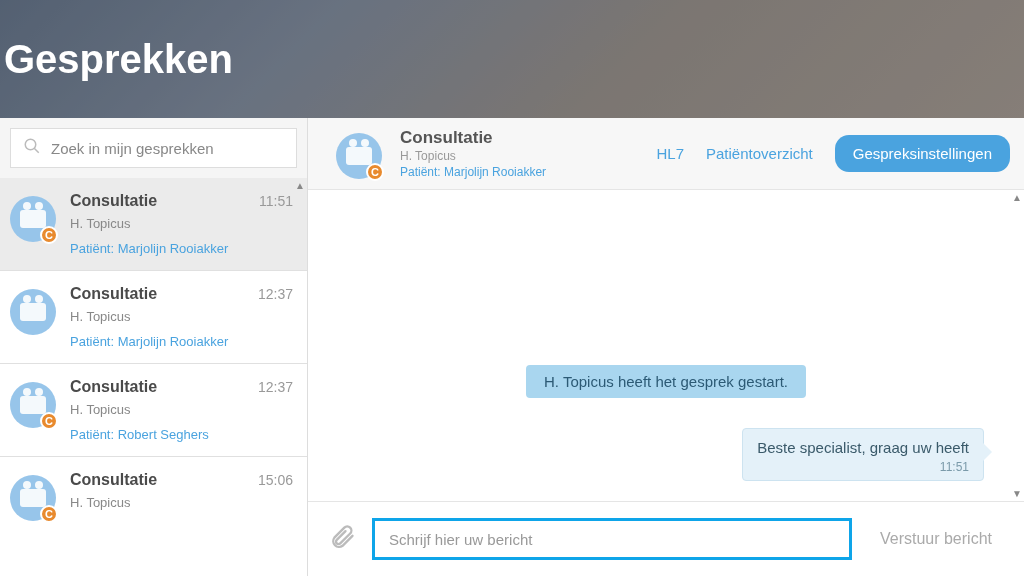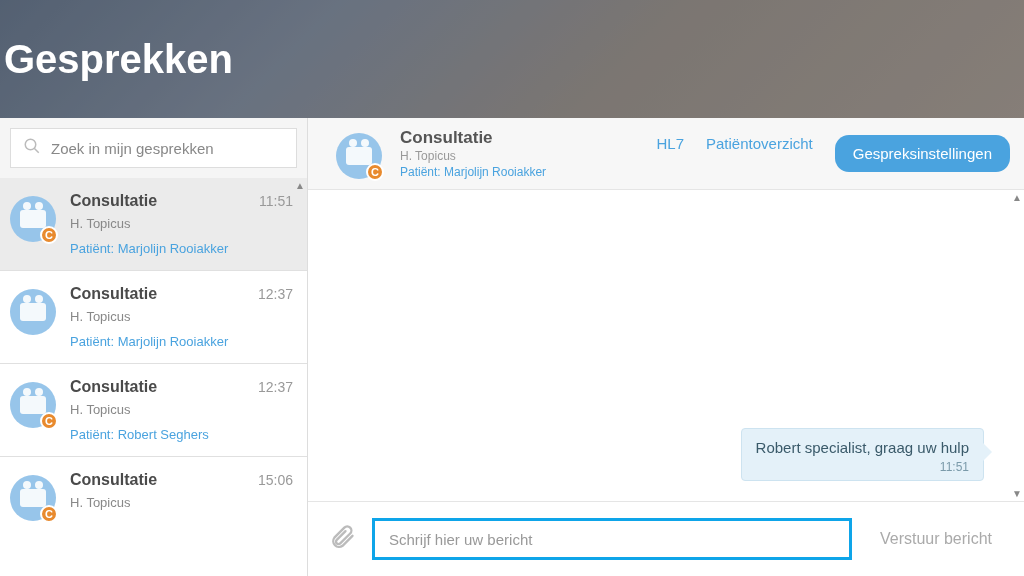--- a/index.html
+++ b/index.html
@@ -147,21 +147,21 @@
   align-items: center;
   padding: 10px 14px 10px 28px;
   border-bottom: 1px solid #e5e5e5;
   background: #f7f7f7;
 }
 .chat-header .avatar { margin-right: 18px; }
 .chat-header-info { flex: 1; }
 .chat-header-title { font-size: 17px; font-weight: 700; color: #555; }
 .chat-header-sub { font-size: 12px; color: #999; margin-top: 1px; }
 .chat-header-patient { font-size: 12px; color: #4aa3df; margin-top: 2px; }
-.chat-header-actions { display: flex; align-items: flex-start; gap: 22px; }
+.chat-header-actions { display: flex; align-items: center; gap: 22px; }
 .hdr-link { color: #4aa3df; font-size: 15px; text-decoration: none; cursor: pointer; }
 .hdr-btn {
   background: #4aa3df;
   color: #fff;
   border: none;
   padding: 10px 18px;
   font-size: 15px;
   border-radius: 14px;
   cursor: pointer;
 }
@@ -354,22 +354,23 @@
       </div>
       <div class="chat-header-actions">
         <a class="hdr-link">HL7</a>
         <a class="hdr-link">Patiëntoverzicht</a>
         <button class="hdr-btn">Gespreksinstellingen</button>
       </div>
     </div>
 
     <div class="chat-messages">
       <span class="scroll-arrow" style="top:2px;">▲</span>
+      <div class="system-msg">H. Topicus heeft het gesprek gestart.</div>
       <div class="user-msg">
-        <div class="txt">Robert specialist, graag uw hulp</div>
+        <div class="txt">Beste specialist, graag uw heeft</div>
         <div class="time">11:51</div>
       </div>
       <span class="scroll-arrow" style="bottom:2px;">▼</span>
     </div>
 
     <div class="chat-compose">
       <span class="attach-icon">
         <svg width="28" height="28" viewBox="0 0 24 24" fill="none" stroke="#bbb" stroke-width="2" stroke-linecap="round">
             <path d="M21 11l-8.5 8.5a5 5 0 0 1-7-7L14 4a3.5 3.5 0 0 1 5 5l-8.5 8.5a2 2 0 0 1-3-3L15 7"></path>
           </svg>

